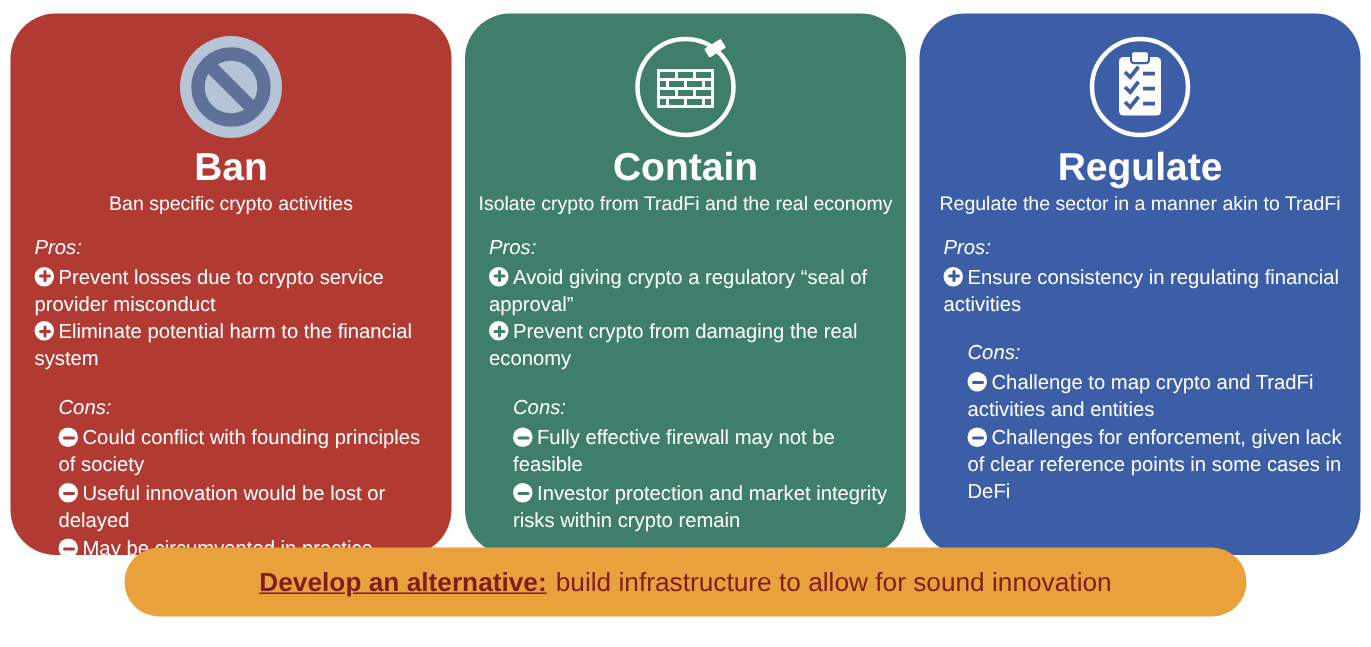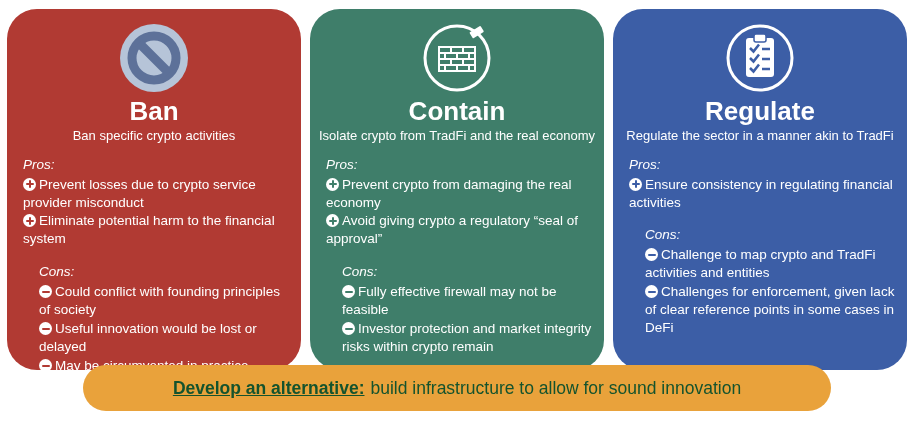--- a/index.html
+++ b/index.html
@@ -31,21 +31,21 @@
     background:var(--card); border-radius:1px;
   }
   .bullet.plus::after {
     content:""; position:absolute; top:2.5px; bottom:2.5px; left:5.5px; width:2px;
     background:var(--card); border-radius:1px;
   }
   .banner {
     position:relative; z-index:2;
     margin:-5px auto 0; width:748px; height:46px; border-radius:23px;
     display:flex; align-items:center; justify-content:center;
-    color:#14532d; font-size:17.5px;
+    color:#7f1d1d; font-size:17.5px;
   }
   .banner .lead { font-weight:bold; text-decoration:underline; margin-right:6px; }
 </style>
 </head>
 <body>
 
 <div class="stage">
   <div class="cards">
 
     <section class="card" style="--card: #b13a33;">
@@ -91,22 +91,22 @@
               <line x1="37" y1="44" x2="37" y2="50"></line>
               <line x1="49" y1="44" x2="49" y2="50"></line>
           </g>
           <rect x="50" y="8" width="13" height="7" rx="1" fill="#fff" transform="rotate(-32 56 11)"></rect>
         </svg>
       </div>
       <h2 class="title">Contain</h2>
       <p class="subtitle">Isolate crypto from TradFi and the real economy</p>
       <div class="body">
         <p class="section-label">Pros:</p>
+        <div class="item"><span class="bullet plus"></span><span>Avoid giving crypto a regulatory “seal of approval”</span></div>
         <div class="item"><span class="bullet plus"></span><span>Prevent crypto from damaging the real economy</span></div>
-        <div class="item"><span class="bullet plus"></span><span>Avoid giving crypto a regulatory “seal of approval”</span></div>
         <div class="cons-block">
           <p class="section-label">Cons:</p>
           <div class="item"><span class="bullet"></span><span>Fully effective firewall may not be feasible</span></div>
           <div class="item"><span class="bullet"></span><span>Investor protection and market integrity risks within crypto remain</span></div>
         </div>
       </div>
     </section>
 
     <section class="card" style="--card: #3c5ea6;">
       <div class="icon-wrap">

